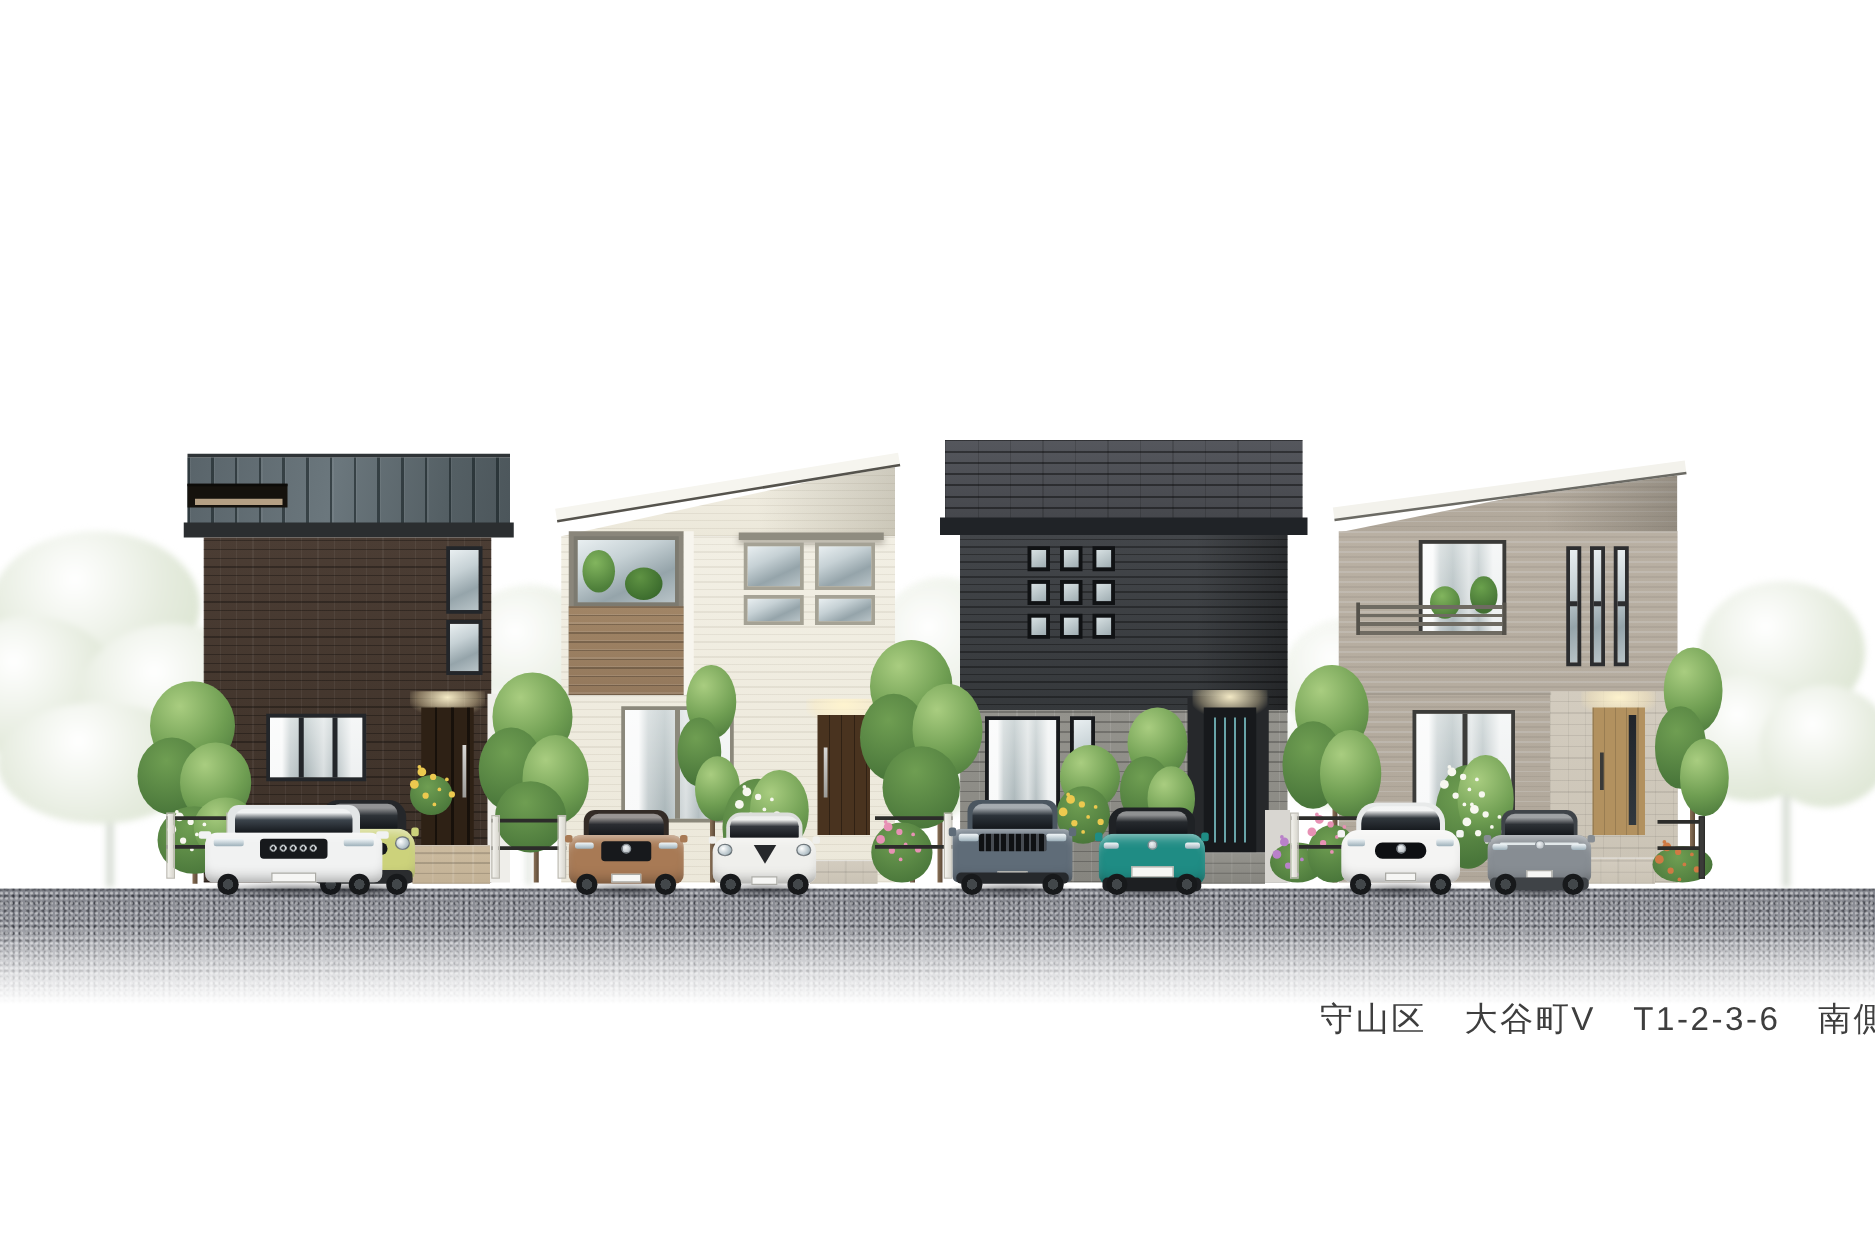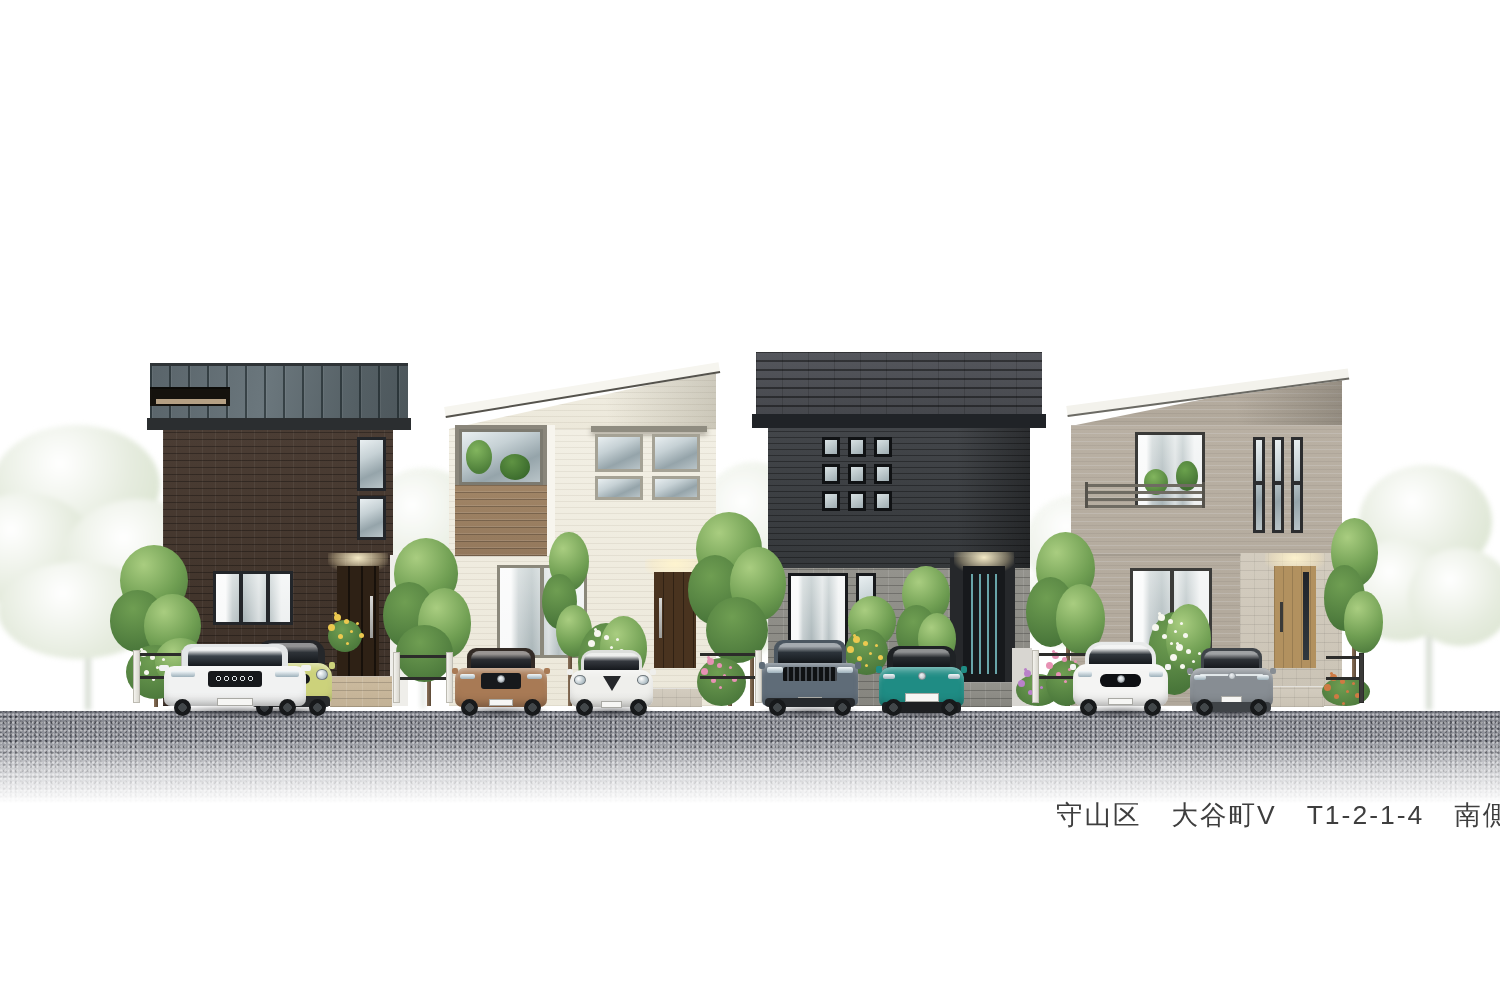--- a/index.html
+++ b/index.html
@@ -526,15 +526,15 @@
     <div class="lgt l" style="top:41%;width:14%;"></div>
       <div class="lgt r" style="top:41%;width:14%;"></div>
     <div class="emb" style="top:37%;"></div>
     <div class="plate" style="bottom:16%;"></div>
     <div class="bmp" style="height:15%;bottom:3%;"></div>
     <div class="whl l"></div>
       <div class="whl r"></div>
   </div>
 
   <div class="caption">
-    <span>守山区</span><span>大谷町V</span><span>T1-2-1-4</span><span>南側</span>
+    <span>守山区</span><span>大谷町V</span><span>T1-2-3-6</span><span>南側</span>
   </div>
 </div>
 
 </body></html>

